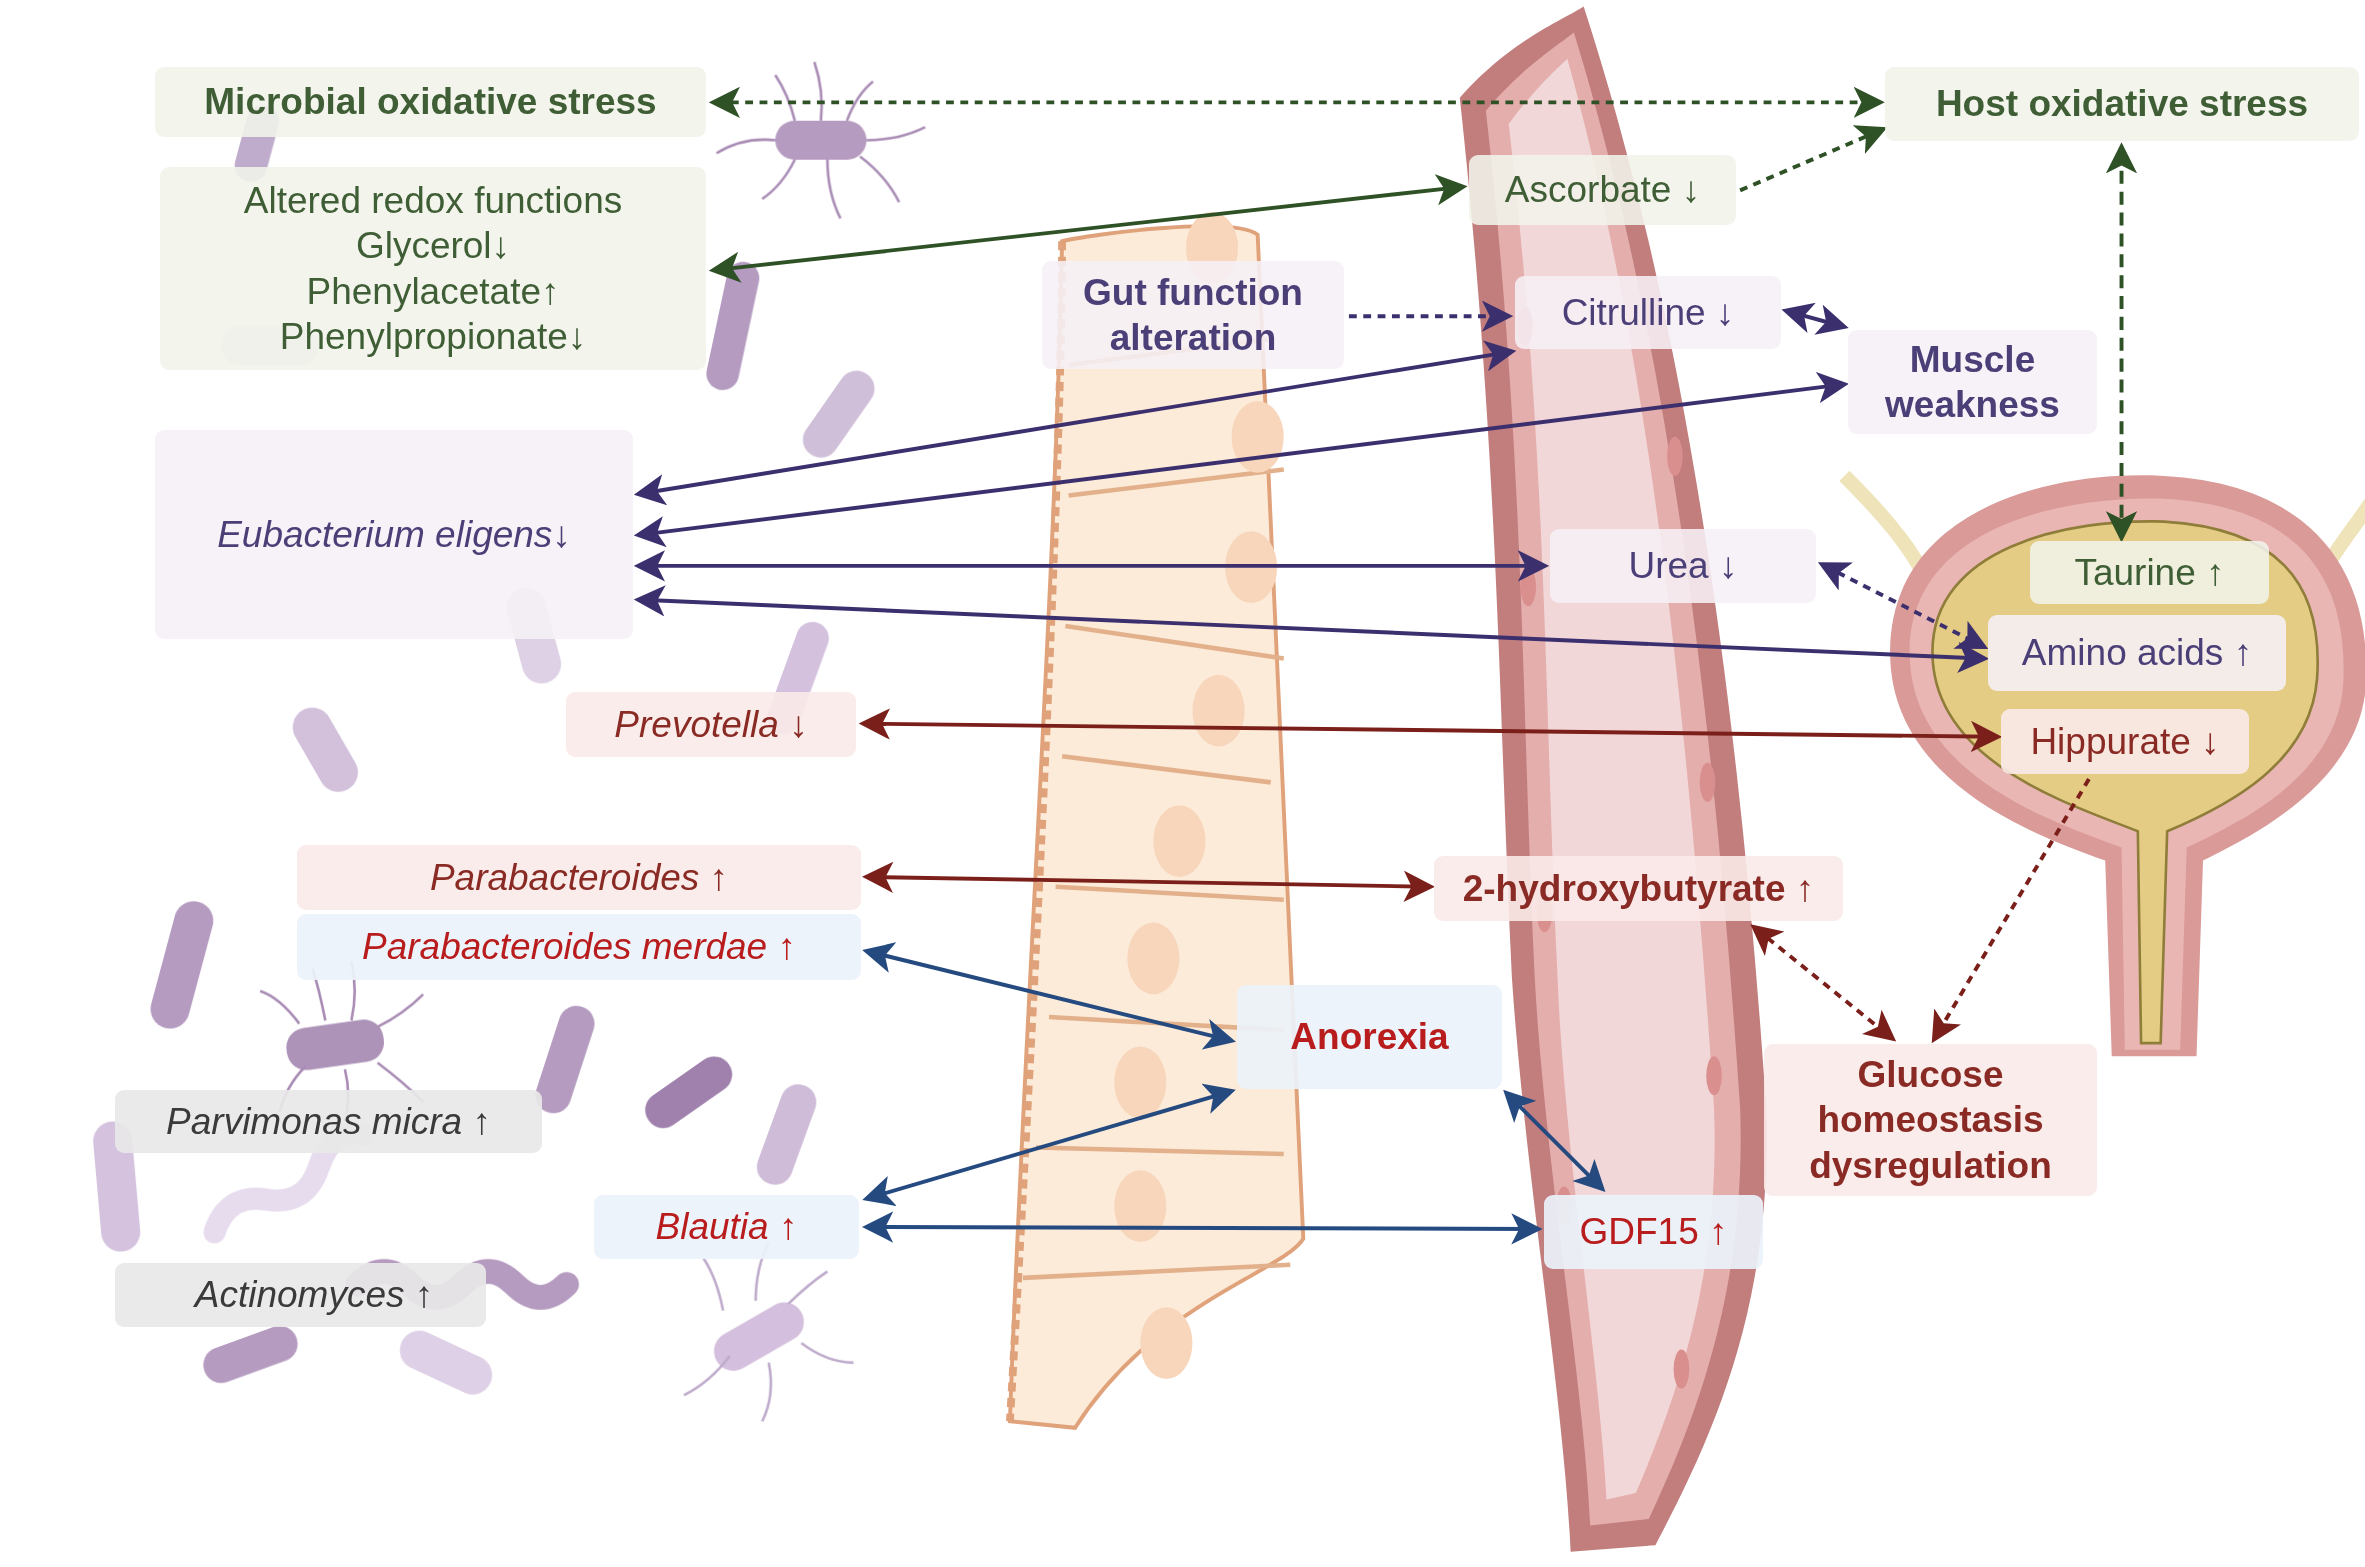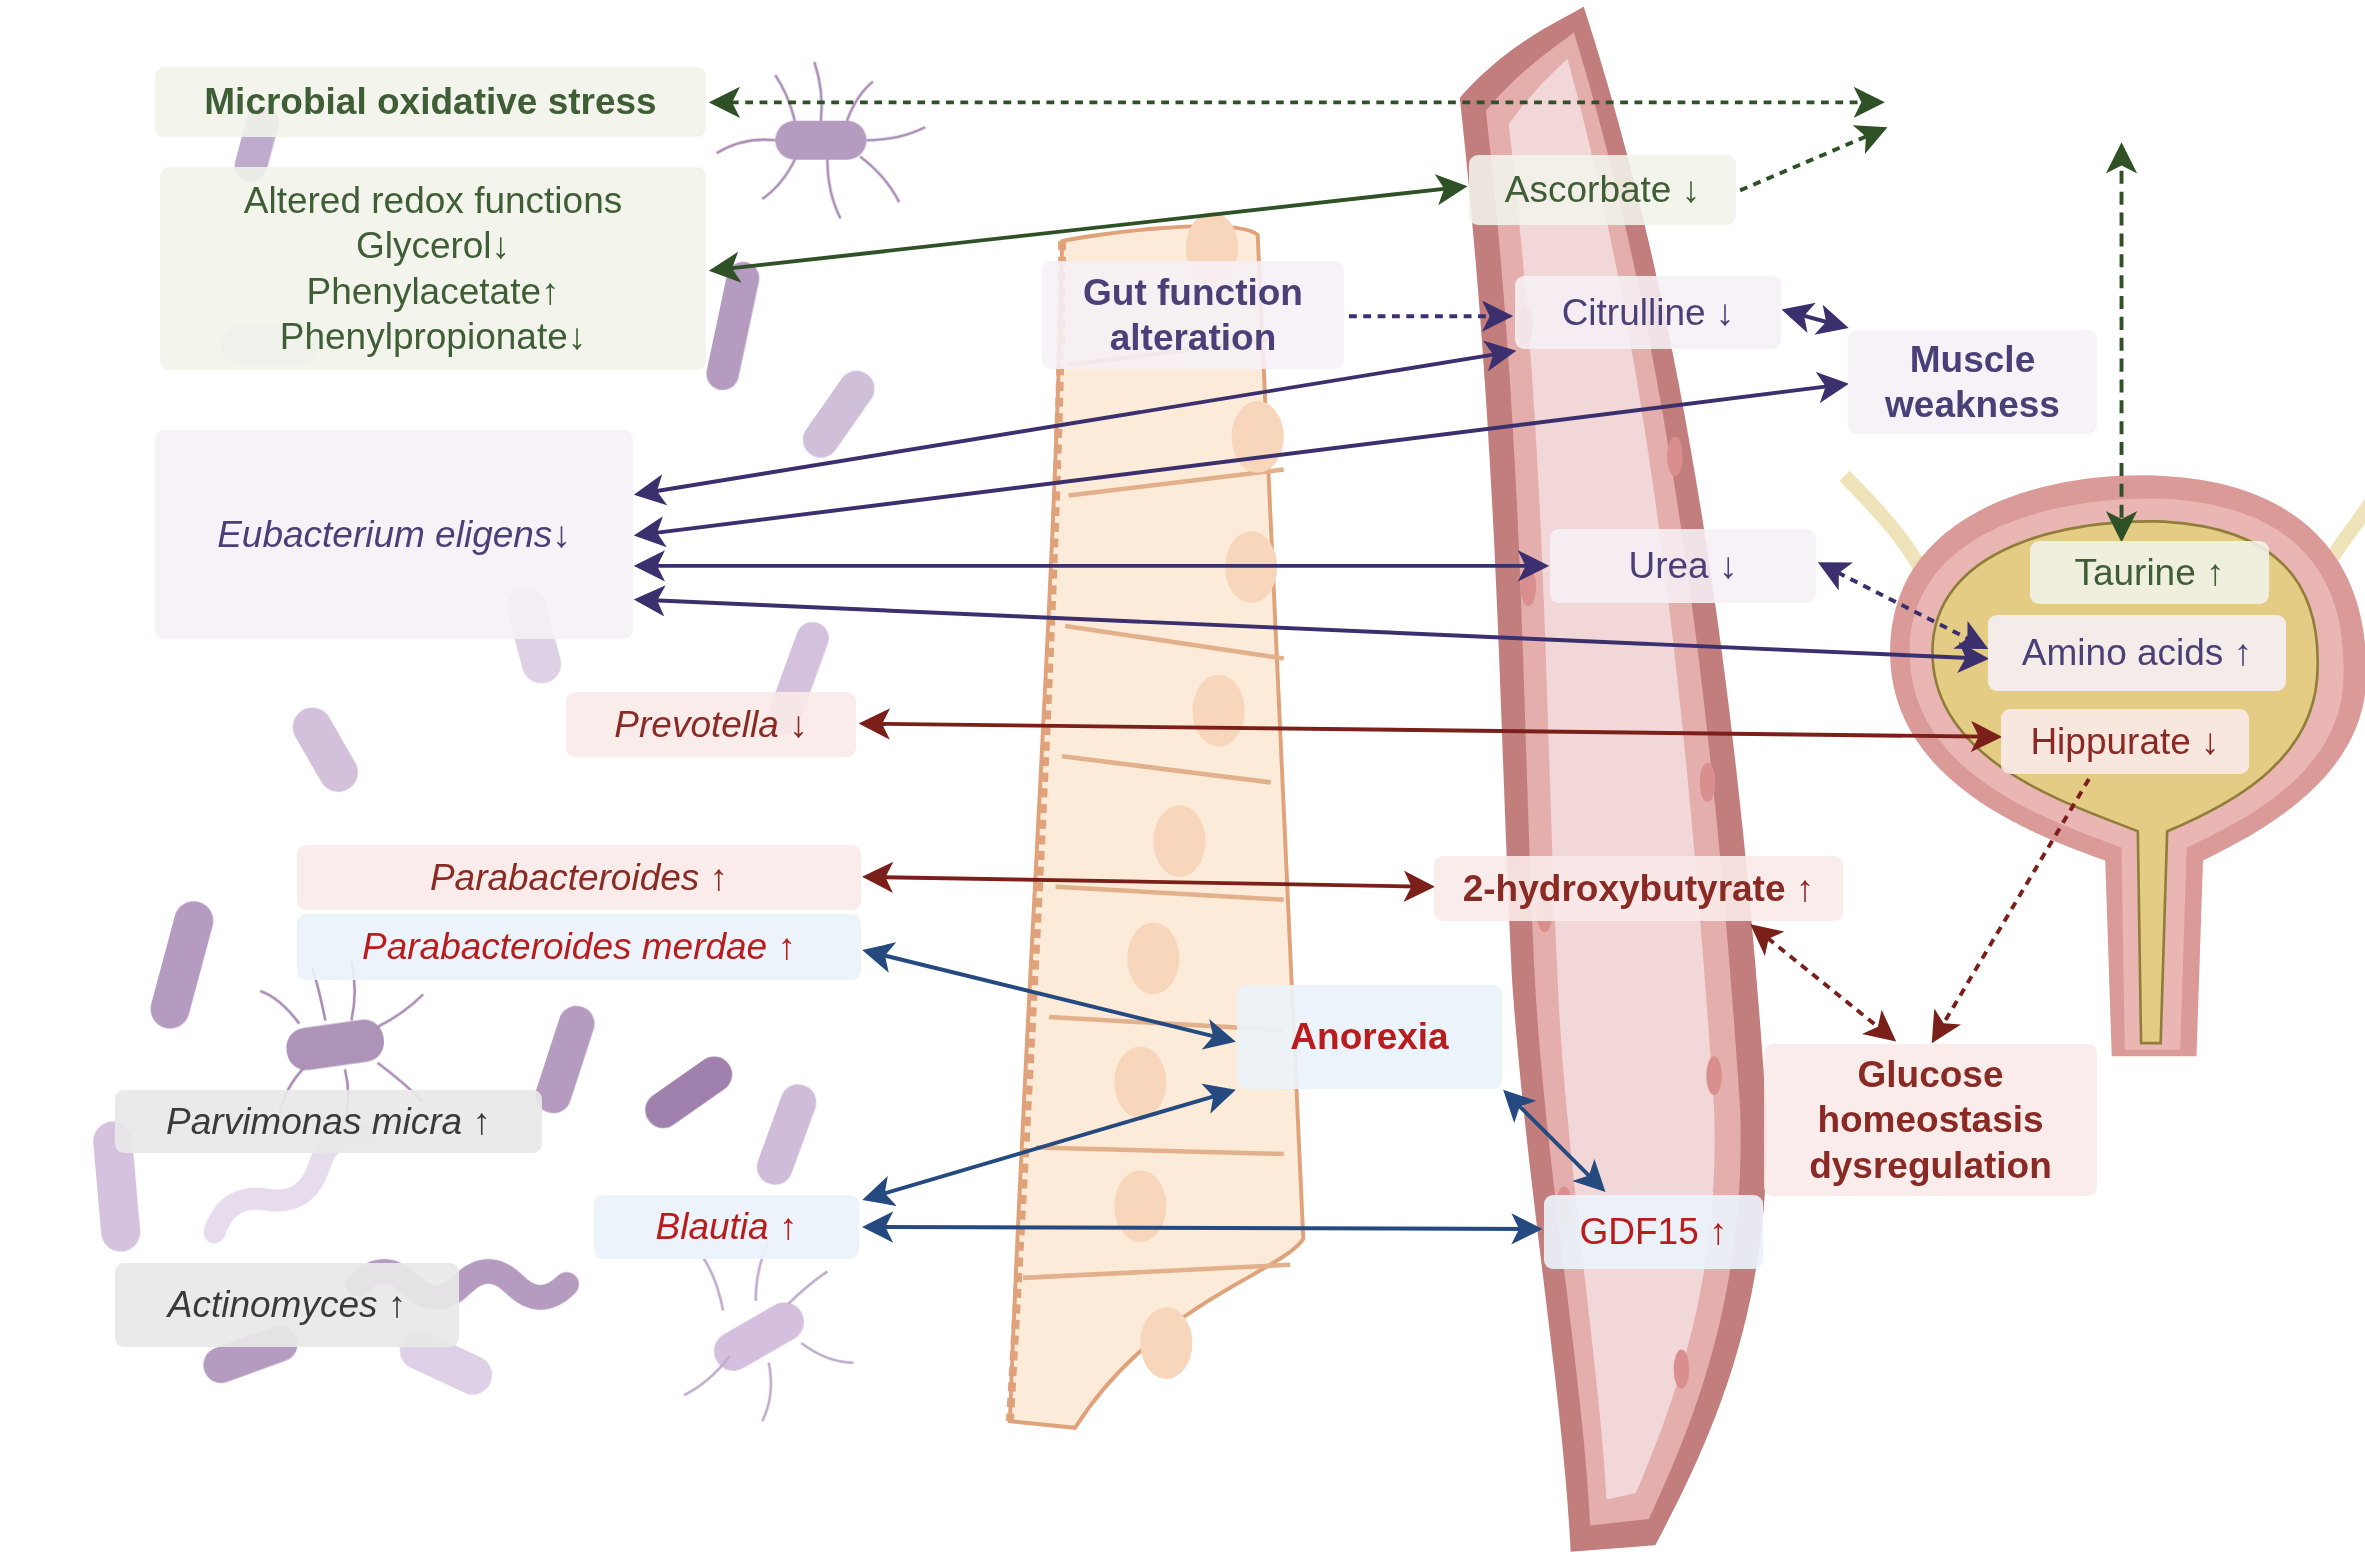--- a/index.html
+++ b/index.html
@@ -178,21 +178,21 @@
 </div>
 
 <div class="box blue-bg blue-tx ital f58" style="left:252px;top:914px;width:564px;height:66px;">
   <span>Parabacteroides merdae ↑</span>
 </div>
 
 <div class="box grey-bg grey-tx ital f58" style="left:70px;top:1090px;width:427px;height:63px;">
   <span>Parvimonas micra ↑</span>
 </div>
 
-<div class="box grey-bg grey-tx ital f58" style="left:70px;top:1263px;width:344px;height:84px;">
+<div class="box grey-bg grey-tx ital f58" style="left:70px;top:1263px;width:344px;height:64px;padding-left:27px;">
   <span>Actinomyces ↑</span>
 </div>
 
 <div class="box blue-bg blue-tx ital f58" style="left:549px;top:1195px;width:265px;height:64px;">
   <span>Blautia ↑</span>
 </div>
 
 <div class="box purple-bg purple-tx bold f58" style="left:997px;top:261px;width:302px;height:108px;">
   <span>Gut function</span>
   <span>alteration</span>
@@ -204,20 +204,23 @@
 
 <div class="box purple-bg purple-tx f58" style="left:1470px;top:276px;width:266px;height:73px;">
   <span>Citrulline ↓</span>
 </div>
 
 <div class="box purple-bg purple-tx bold f58" style="left:1803px;top:330px;width:249px;height:104px;">
   <span>Muscle</span>
   <span>weakness</span>
 </div>
 
+<div class="box green-bg green-tx bold f58" style="left:1840px;top:67px;width:474px;height:74px;">
+  <span>Host oxidative stress</span>
+</div>
 
 <div class="box purple-bg purple-tx f58" style="left:1505px;top:529px;width:266px;height:74px;">
   <span>Urea ↓</span>
 </div>
 
 <div class="box green-bg green-tx f58" style="left:1985px;top:541px;width:239px;height:63px;">
   <span>Taurine ↑</span>
 </div>
 
 <div class="box purple-bg purple-tx f58" style="left:1943px;top:615px;width:298px;height:76px;">

